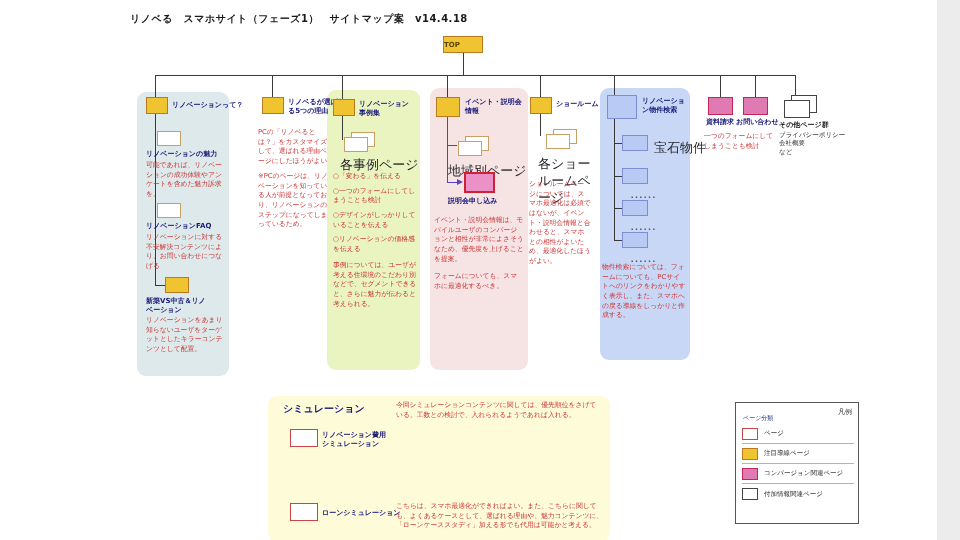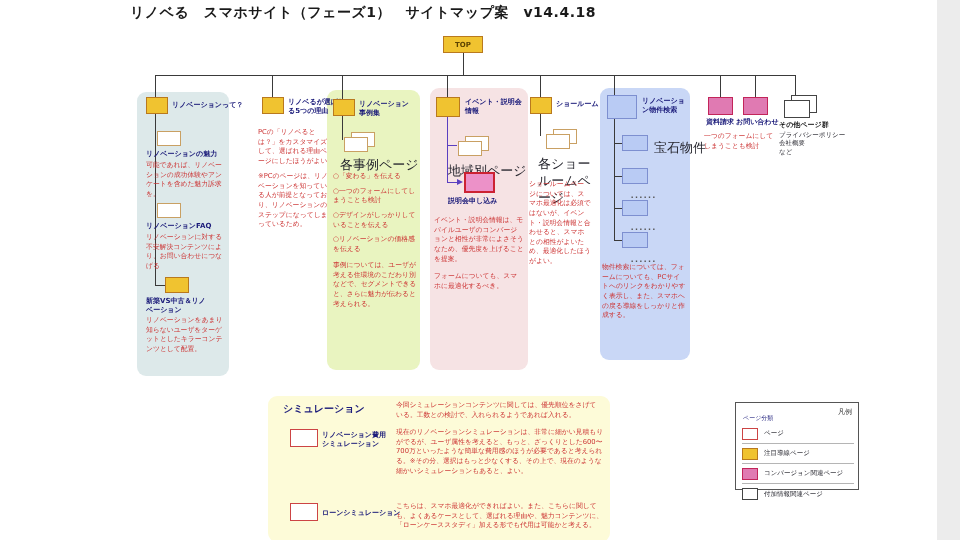--- a/index.html
+++ b/index.html
@@ -19,25 +19,25 @@
   .slabel{position:absolute;color:#26262e;font-size:13px;line-height:1.3}
   .note{position:absolute;color:#CC3333;font-size:6.8px;line-height:1.42}
   .nowrap{white-space:nowrap}
   .pre{white-space:pre-line}
   .stack{position:absolute;width:32px;height:22px}
   .stack .b{position:absolute;width:24px;height:15px;background:#fff}
   .stack .back{left:7px;top:0}
   .stack .front{left:0;top:5px}
   .stack.tan .b{border:1px solid #C9A063}
   .stack.blk .b{border:1px solid #444}
-  .title{position:absolute;left:130px;top:4px;font-size:14px;font-weight:bold;color:#1a1a1a;letter-spacing:.5px;white-space:nowrap}
-  .topnode{display:flex;align-items:center;justify-content:center;font-size:7px;font-weight:bold;color:#5c4300}
+  .title{position:absolute;left:130px;top:12px;font-size:10px;font-weight:bold;color:#1a1a1a;letter-spacing:.5px;white-space:nowrap}
+  .topnode{display:flex;align-items:center;justify-content:flex-start;font-size:7px;font-weight:bold;color:#5c4300}
   .arrowhead{position:absolute;width:0;height:0;border-top:3px solid transparent;border-bottom:3px solid transparent;border-left:6px solid #5a3fc0}
   .bullet{margin-bottom:5px}
-  #legend-box{position:absolute;left:735px;top:402px;width:124px;height:88px;background:#fff;border:1px solid #555}
+  #legend-box{position:absolute;left:735px;top:402px;width:124px;height:122px;background:#fff;border:1px solid #555}
   .legend-title{position:absolute;right:6px;top:4px;font-size:7px;color:#333}
   .legend-sub{position:absolute;left:7px;top:11px;font-size:6px;color:#1B1B7A}
   .legend-rows{position:absolute;left:6px;top:21px;width:112px}
   .legend-row{display:flex;align-items:center;gap:6px;height:20px;border-bottom:1px solid #b5b5b5}
   .legend-row .sw{width:16px;height:12px;flex:0 0 auto}
   .legend-row .lt{color:#26262e;font-size:6.5px;white-space:nowrap}
   .sw-y{background:#F0C330;border:1px solid #B9791E}
   .sw-page{background:#fff;border:1px solid #CC4444}
   .sw-pc{background:#B9CBF4;border:1px solid #7D8FD0}
   .sw-conv{background:#E07AB2;border:1px solid #C2255A}
@@ -169,21 +169,20 @@
   <div class="hlabel nowrap" style="left:779px;top:121px;color:#1a1a1a">その他ページ群</div>
   <div class="slabel pre" style="left:779px;top:131px;width:80px;font-size:6.5px">プライバシーポリシー
 会社概要
 など</div>
 
   <div class="hlabel nowrap" style="left:283px;top:402px;font-size:10px">シミュレーション</div>
   <div class="note" style="left:396px;top:401px;width:206px">今回シミュレーションコンテンツに関しては、優先順位をさげている。工数との検討で、入れられるようであれば入れる。</div>
 
   <div class="wred" style="left:290px;top:429px;width:28px;height:18px"></div>
   <div class="hlabel" style="left:322px;top:431px;width:68px">リノベーション費用シミュレーション</div>
-  <div class="note" style="left:396px;top:428px;width:208px">現在のリノベーションシミュレーションは、非常に細かい見積もりがでるが、ユーザ属性を考えると、もっと、ざっくりとした600〜700万といったような簡単な費用感のほうが必要であると考えられる。※その分、選択はもっと少なくする、その上で、現在のような細かいシミュレーションもあると、よい。</div>
 
   <div class="wred" style="left:290px;top:503px;width:28px;height:18px"></div>
   <div class="hlabel nowrap" style="left:322px;top:509px">ローンシミュレーション</div>
   <div class="note" style="left:396px;top:502px;width:208px">こちらは、スマホ最適化ができればよい。また、こちらに関しても、よくあるケースとして、選ばれる理由や、魅力コンテンツに、「ローンケーススタディ」加える形でも代用は可能かと考える。</div>
 
   <div id="legend-box">
     <div class="legend-title">凡例</div>
     <div class="legend-sub">ページ分類</div>
     <div class="legend-rows">
       <div class="legend-row">

